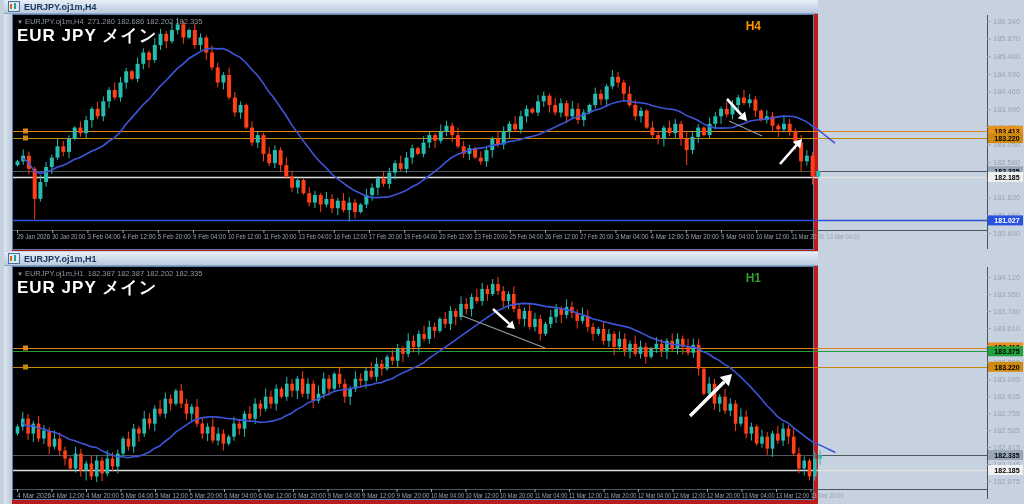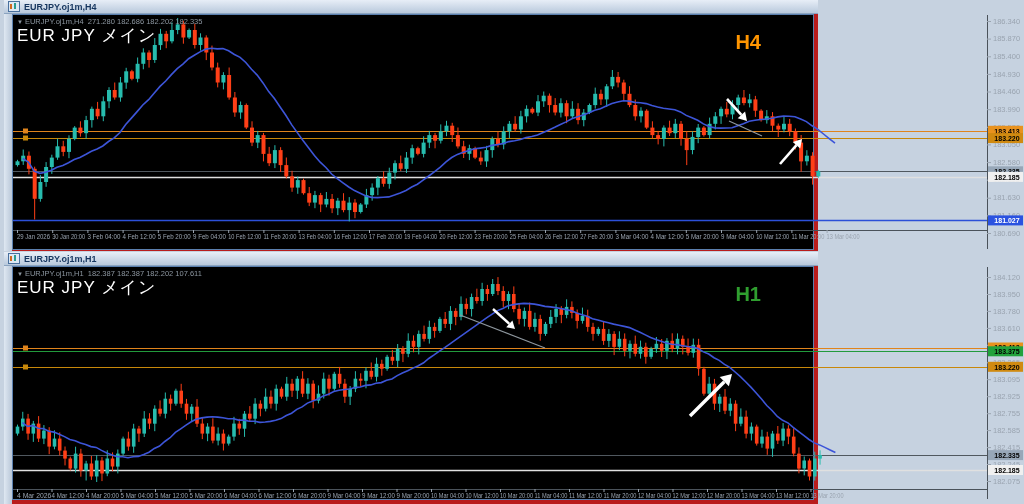--- a/index.html
+++ b/index.html
@@ -11,22 +11,22 @@
   .winicon{width:10px;height:9px;background:#dce8f4;border:1px solid #49709e;margin-right:4px;position:relative;}
   .winicon:before{content:"";position:absolute;left:1px;top:2px;width:2px;height:5px;background:#d2691e;}
   .winicon:after{content:"";position:absolute;left:5px;top:1px;width:2px;height:6px;background:#2a9d8f;}
   .wintitle{font-size:9px;color:#15355e;font-weight:bold;white-space:nowrap;}
   .chartbody{position:absolute;left:8px;right:4px;background:#000;border:1px solid #5a7fae;box-sizing:border-box;}
   .win1 .chartbody{top:14px;bottom:1px;}
   .win2 .chartbody{top:14px;bottom:4px;}
   .chartsvg{position:absolute;left:0;top:0;}
   .hdr{position:absolute;left:4px;top:2px;font-size:7.5px;color:#8c96a0;white-space:nowrap;z-index:3;}
   .hdr .tri{font-size:6px;margin-right:2px;color:#8c96a0;}
-  .watermark{position:absolute;left:4px;top:9px;font-size:17px;font-weight:normal;color:#ffffff;letter-spacing:1px;white-space:nowrap;z-index:2;}
-  .tfbadge{position:absolute;right:52px;top:4px;font-size:20px;font-weight:bold;z-index:3;margin-top:12px;}
+  .watermark{position:absolute;left:4px;top:9px;font-size:17px;font-weight:bold;color:#ffffff;letter-spacing:1px;white-space:nowrap;z-index:2;}
+  .tfbadge{position:absolute;right:52px;top:4px;font-size:12px;font-weight:bold;z-index:3;}
   .leftstrip{position:absolute;left:0;top:14px;bottom:0;width:8px;background:linear-gradient(90deg,#dfe8f2,#b9c7d8);}
   text{font-family:"Liberation Sans",sans-serif;}
 </style>
 </head>
 <body>
 
 <div class="win win1">
   <div class="titlebar">
     <span class="winicon"></span>
     <span class="wintitle">EURJPY.oj1m,H4</span>
@@ -436,21 +436,21 @@
   </div>
 </div>
 
 <div class="win win2">
   <div class="titlebar">
     <span class="winicon"></span>
     <span class="wintitle">EURJPY.oj1m,H1</span>
   </div>
   <div class="leftstrip"></div>
   <div class="chartbody">
-    <div class="hdr"><span class="tri">▼</span><span>EURJPY.oj1m,H1</span>&nbsp;&nbsp;<span>182.387 182.387 182.202 107.611</span></div>
+    <div class="hdr"><span class="tri">▼</span><span>EURJPY.oj1m,H1</span>&nbsp;&nbsp;<span>182.387 182.387 182.202 182.335</span></div>
     <div class="watermark">EUR JPY メイン</div>
     <div class="tfbadge" style="color: rgb(47, 158, 47);">H1</div>
     <svg class="chartsvg" width="1010" height="232">
         <line x1="974.5" y1="0" x2="974.5" y2="232" stroke="#4a525a"></line>
         <line x1="0" y1="222.5" x2="974" y2="222.5" stroke="#4a525a"></line>
         <g>
           <line x1="0" x2="974" y1="81.5" y2="81.5" stroke="#e0841c" stroke-width="1"></line>
           <rect x="10" y="78.5" width="5" height="5" fill="#e0841c"></rect>
           <line x1="0" x2="974" y1="84.5" y2="84.5" stroke="#229a3c" stroke-width="1"></line>
           <line x1="0" x2="974" y1="100.5" y2="100.5" stroke="#c8880a" stroke-width="1"></line>

